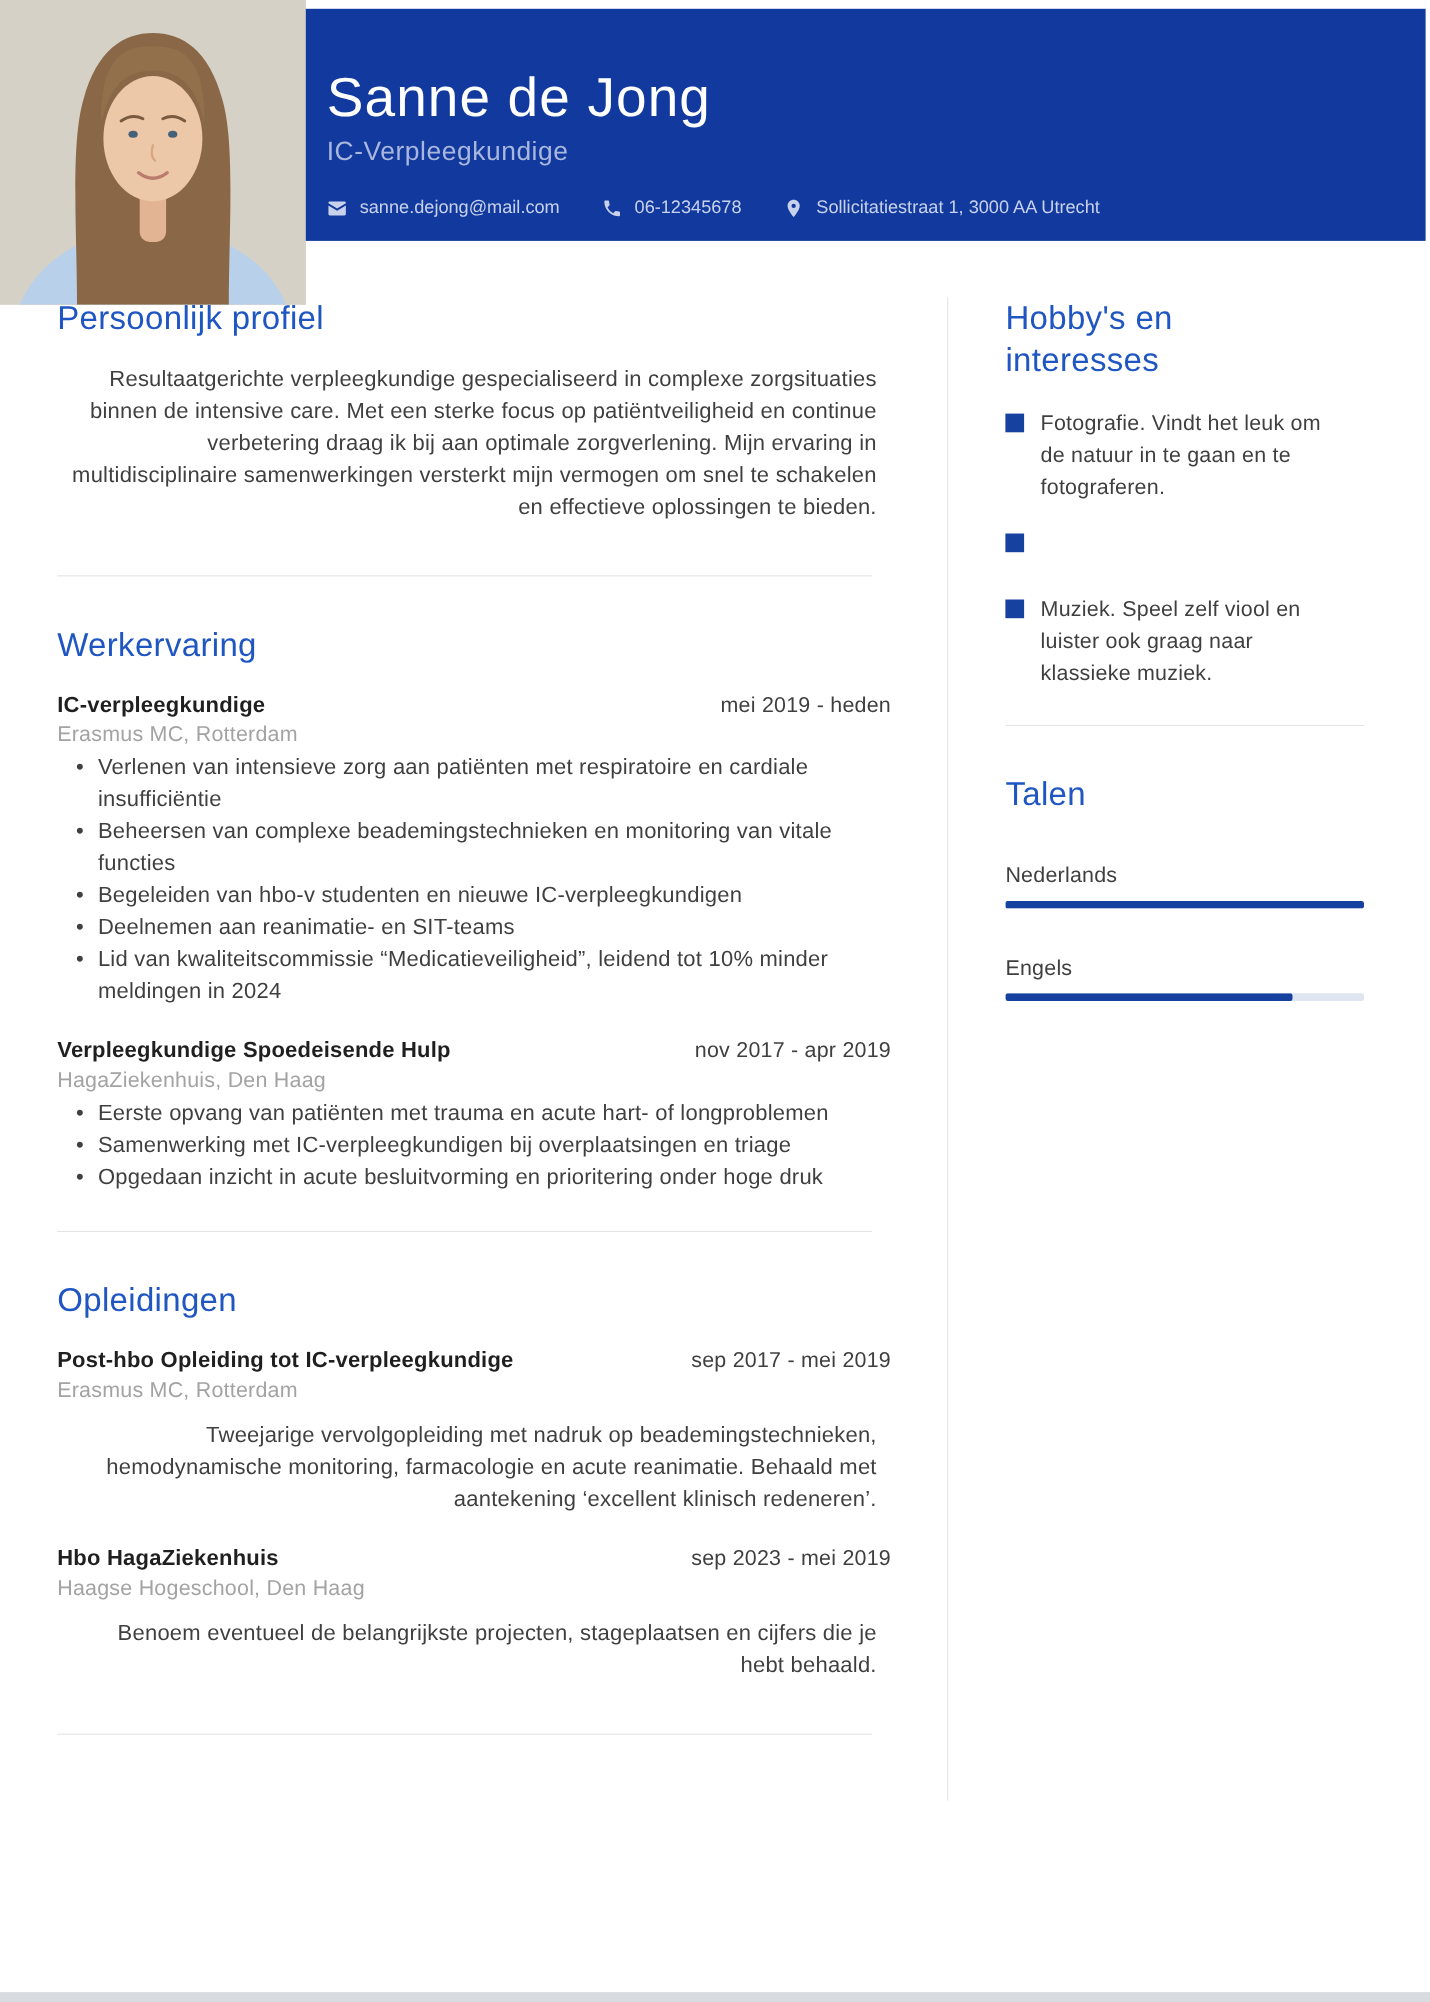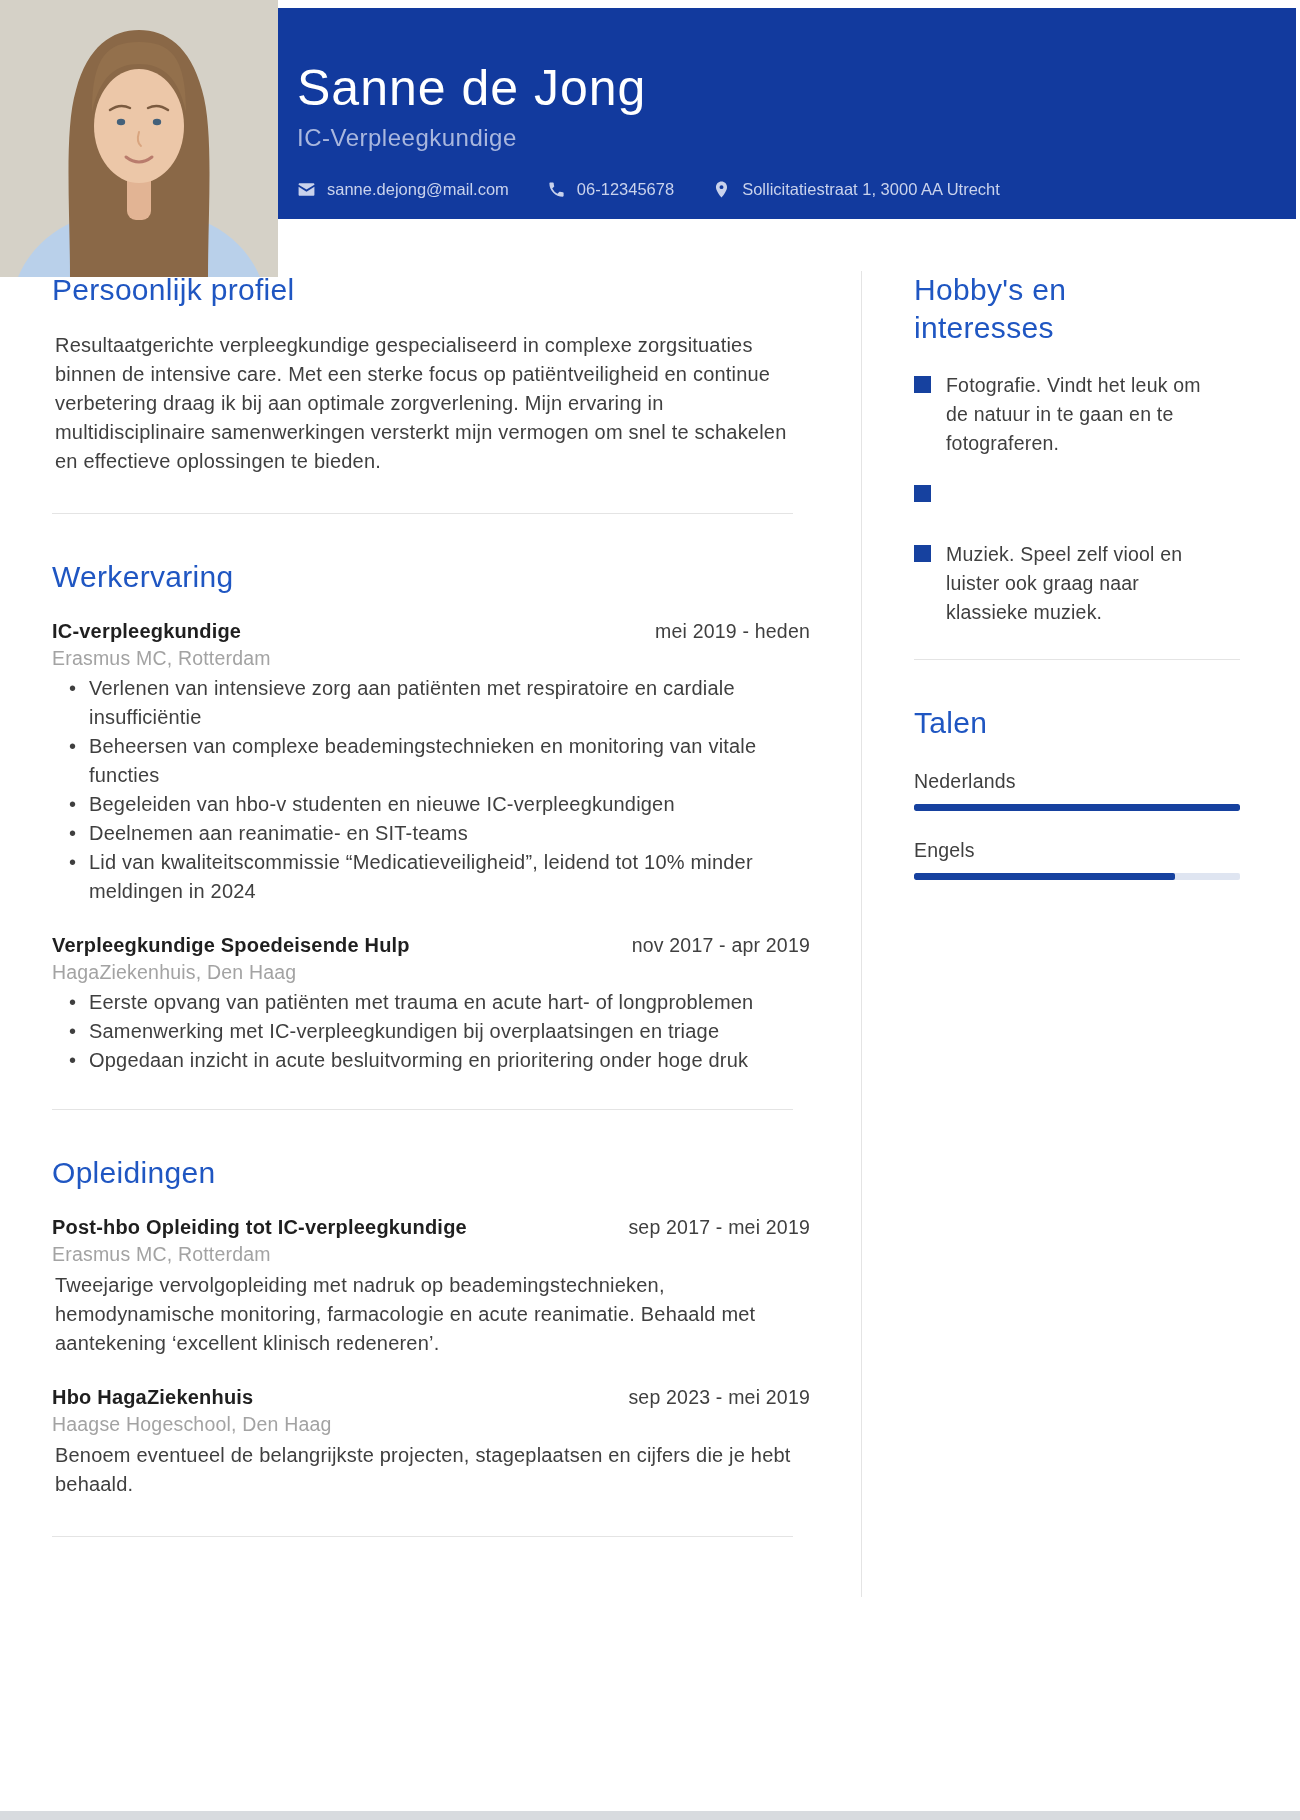--- a/index.html
+++ b/index.html
@@ -30,21 +30,21 @@
   .main{display:flex;margin-top:52px;padding-left:52px;box-sizing:border-box;}
   .col-left{width:758px;flex:none;padding-bottom:60px;}
   .col-right{width:326px;flex:none;margin-left:51px;border-left:1px solid var(--divider,#e4e4e4);
     padding-left:52px;box-sizing:content-box;}
   h2{
     margin:0 0 22px;font-size:30px;line-height:38px;font-weight:400;
     color:var(--heading,#1f56c2);letter-spacing:.3px;
   }
   .col-right h2{max-width:250px;margin-bottom:24px;}
   .ptext,.edesc{
-    margin:3px;font-size:20px;line-height:29px;color:var(--text,#3f3f3f);letter-spacing:.2px;
+    margin:13px;font-size:20px;line-height:29px;color:var(--text,#3f3f3f);letter-spacing:.2px;text-align:right;
   }
   .sec{padding-bottom:34px;}
   .sec.mt{margin-top:44px;}
   .hdiv{height:1px;background:var(--divider,#e4e4e4);margin-right:17px;}
   
   .entry{margin-bottom:26px;}
   .entry:last-child{margin-bottom:0;}
   .entry-head{display:flex;justify-content:space-between;align-items:flex-start;}
   .entry-title{font-weight:700;font-size:20px;line-height:27px;color:var(--title-text,#1f1f1f);
     max-width:440px;letter-spacing:.2px;}
@@ -58,21 +58,21 @@
   ul.bullets li::before{content:"\2022";position:absolute;left:17px;top:0;}
   
   .rsec{padding-bottom:32px;}
   .rsec.mt{margin-top:44px;}
   .rdiv{height:1px;background:var(--divider,#e4e4e4);}
   .hobby{display:flex;gap:15px;margin-bottom:22px;}
   .hobby:last-child{margin-bottom:0;margin-top:38px;}
   .sq{width:17px;height:17px;flex:none;margin-top:5px;background:var(--accent,#16419f);}
   .hobby-text{font-size:19.5px;line-height:29px;color:var(--text,#3f3f3f);
     max-width:277px;letter-spacing:.2px;}
-  .lang{margin-top:26px;}
+  .lang{margin-top:41px;}
   .lang + .lang{}
   .lang-name{font-size:19.5px;line-height:27px;color:var(--text,#3f3f3f);margin-bottom:9px;letter-spacing:.2px;}
   .bar-track{width:326px;height:7px;border-radius:2px;background:var(--bar-track,#dfe5f1);overflow:hidden;}
   .bar-fill{height:100%;border-radius:2px;background:var(--accent,#16419f);}
   
   .page-edge{position:absolute;left:0;bottom:0;width:100%;height:9px;background:var(--page-edge,#d8dbdf);}
 </style>
 </head>
 <body>
 

